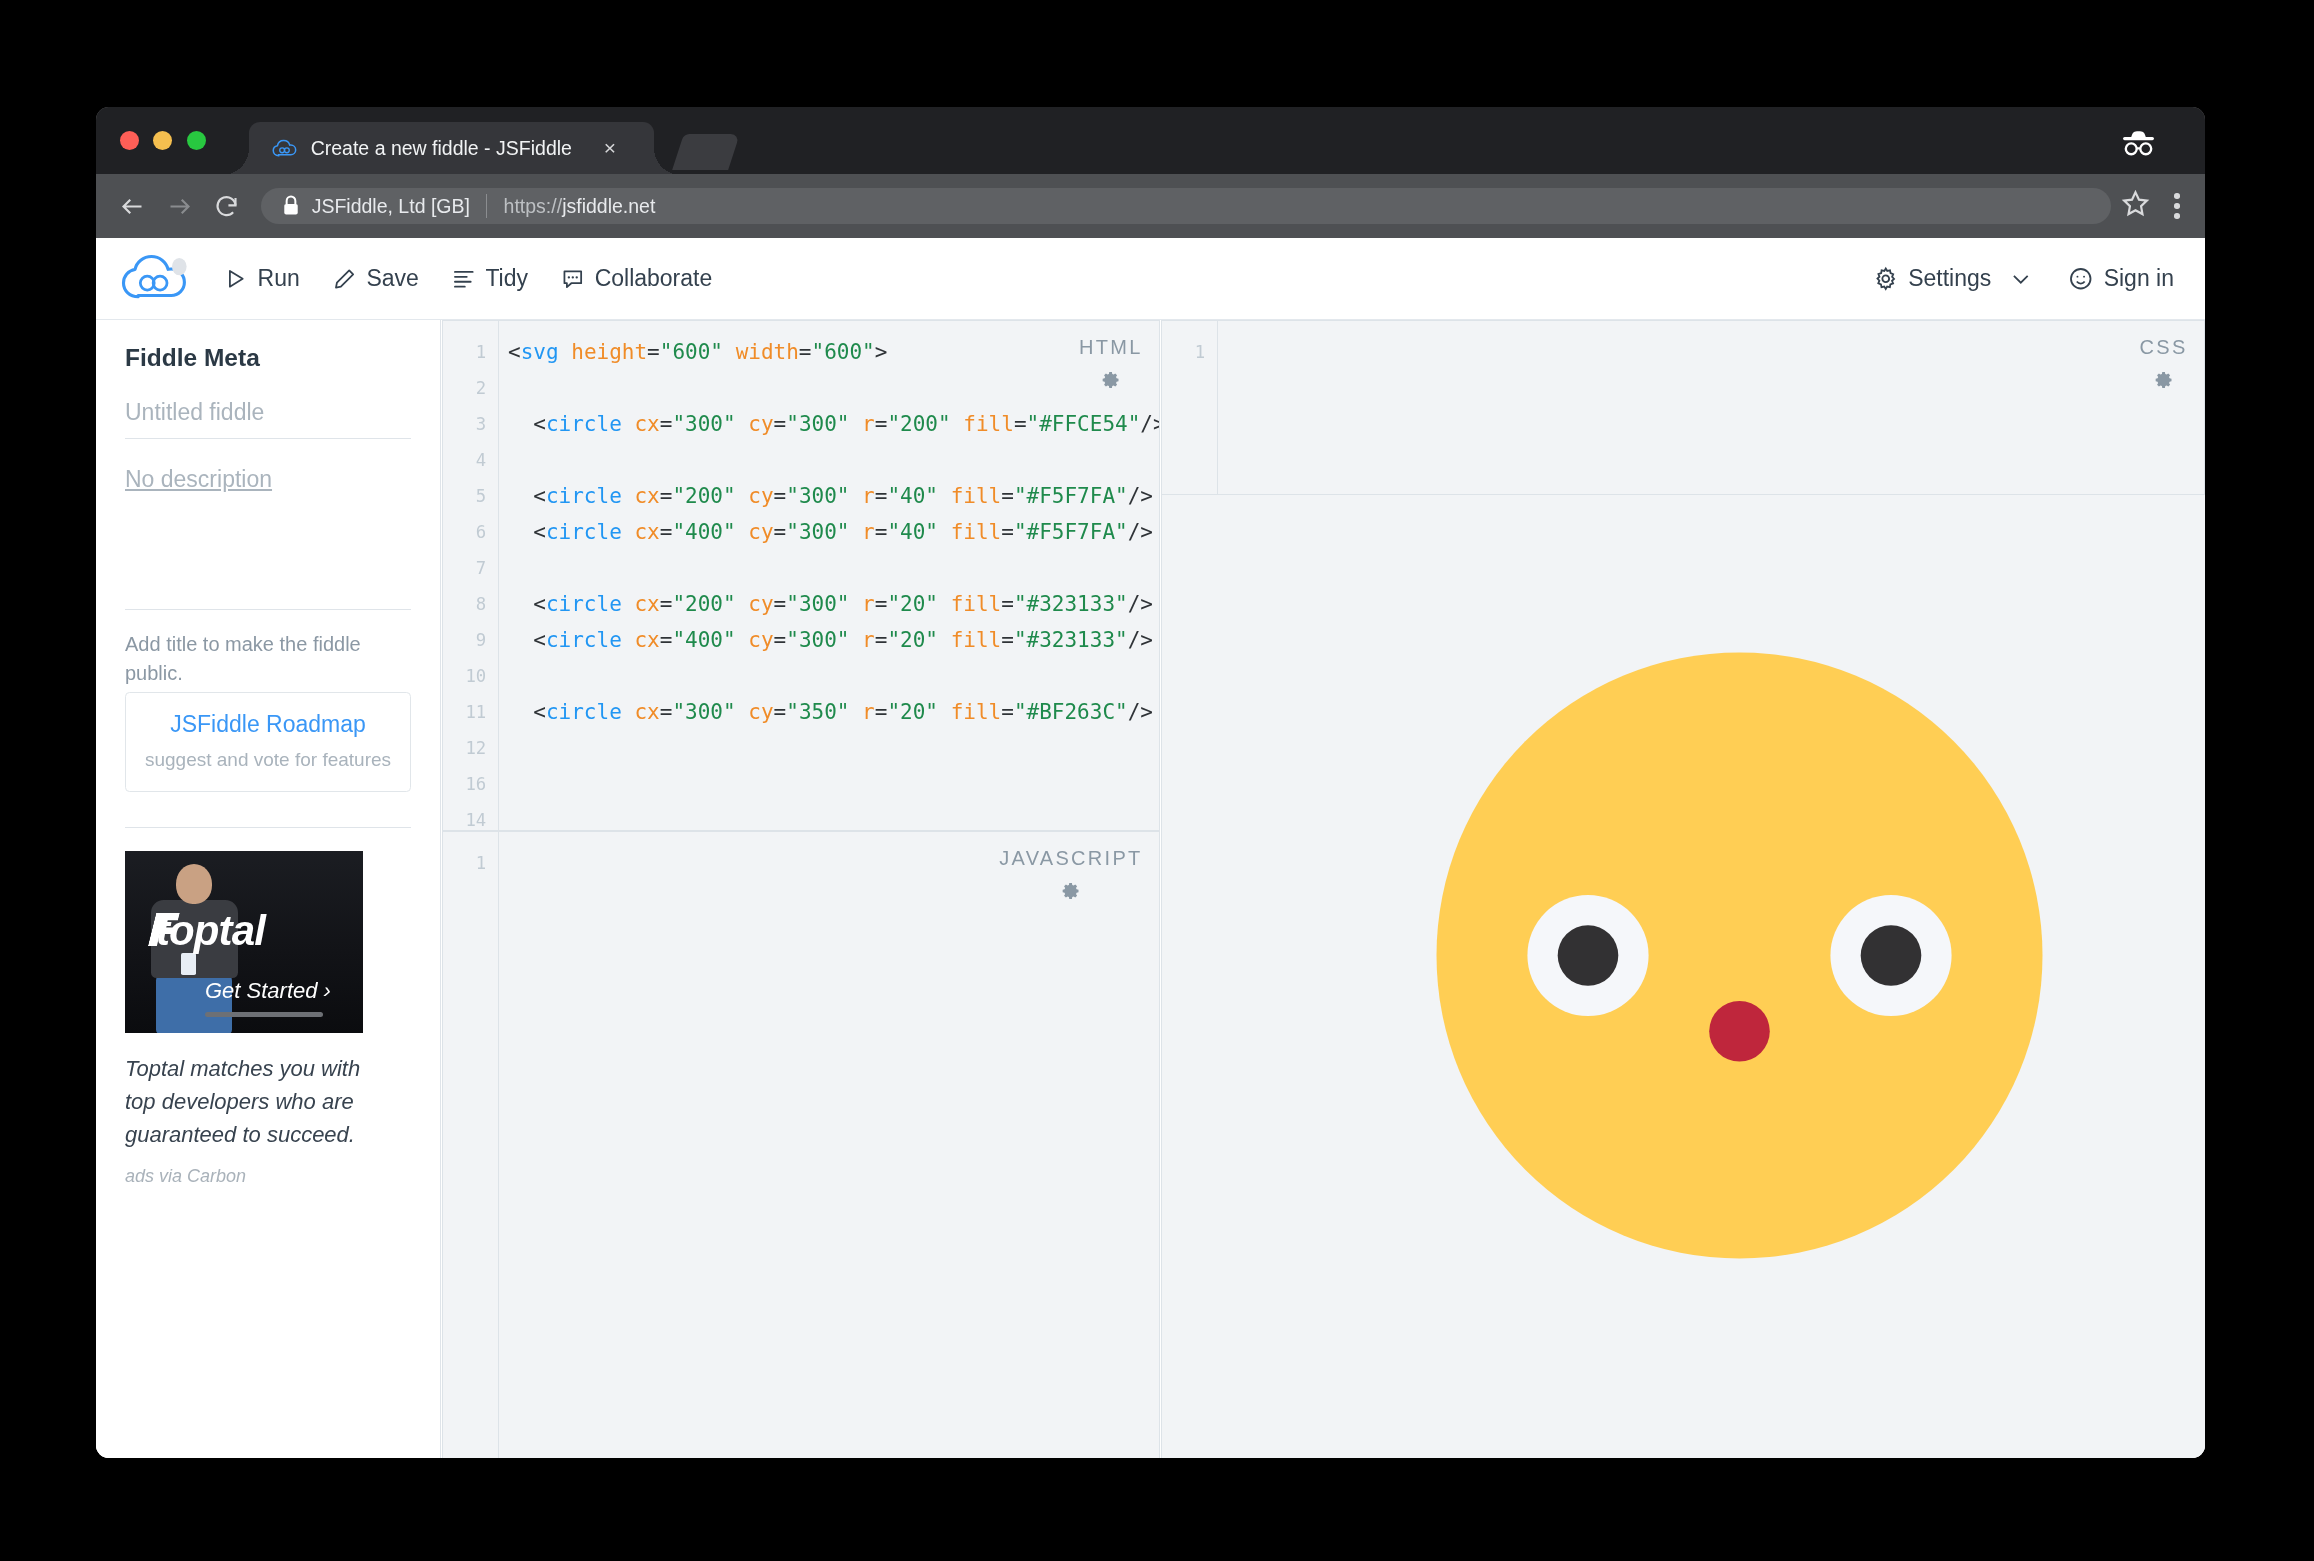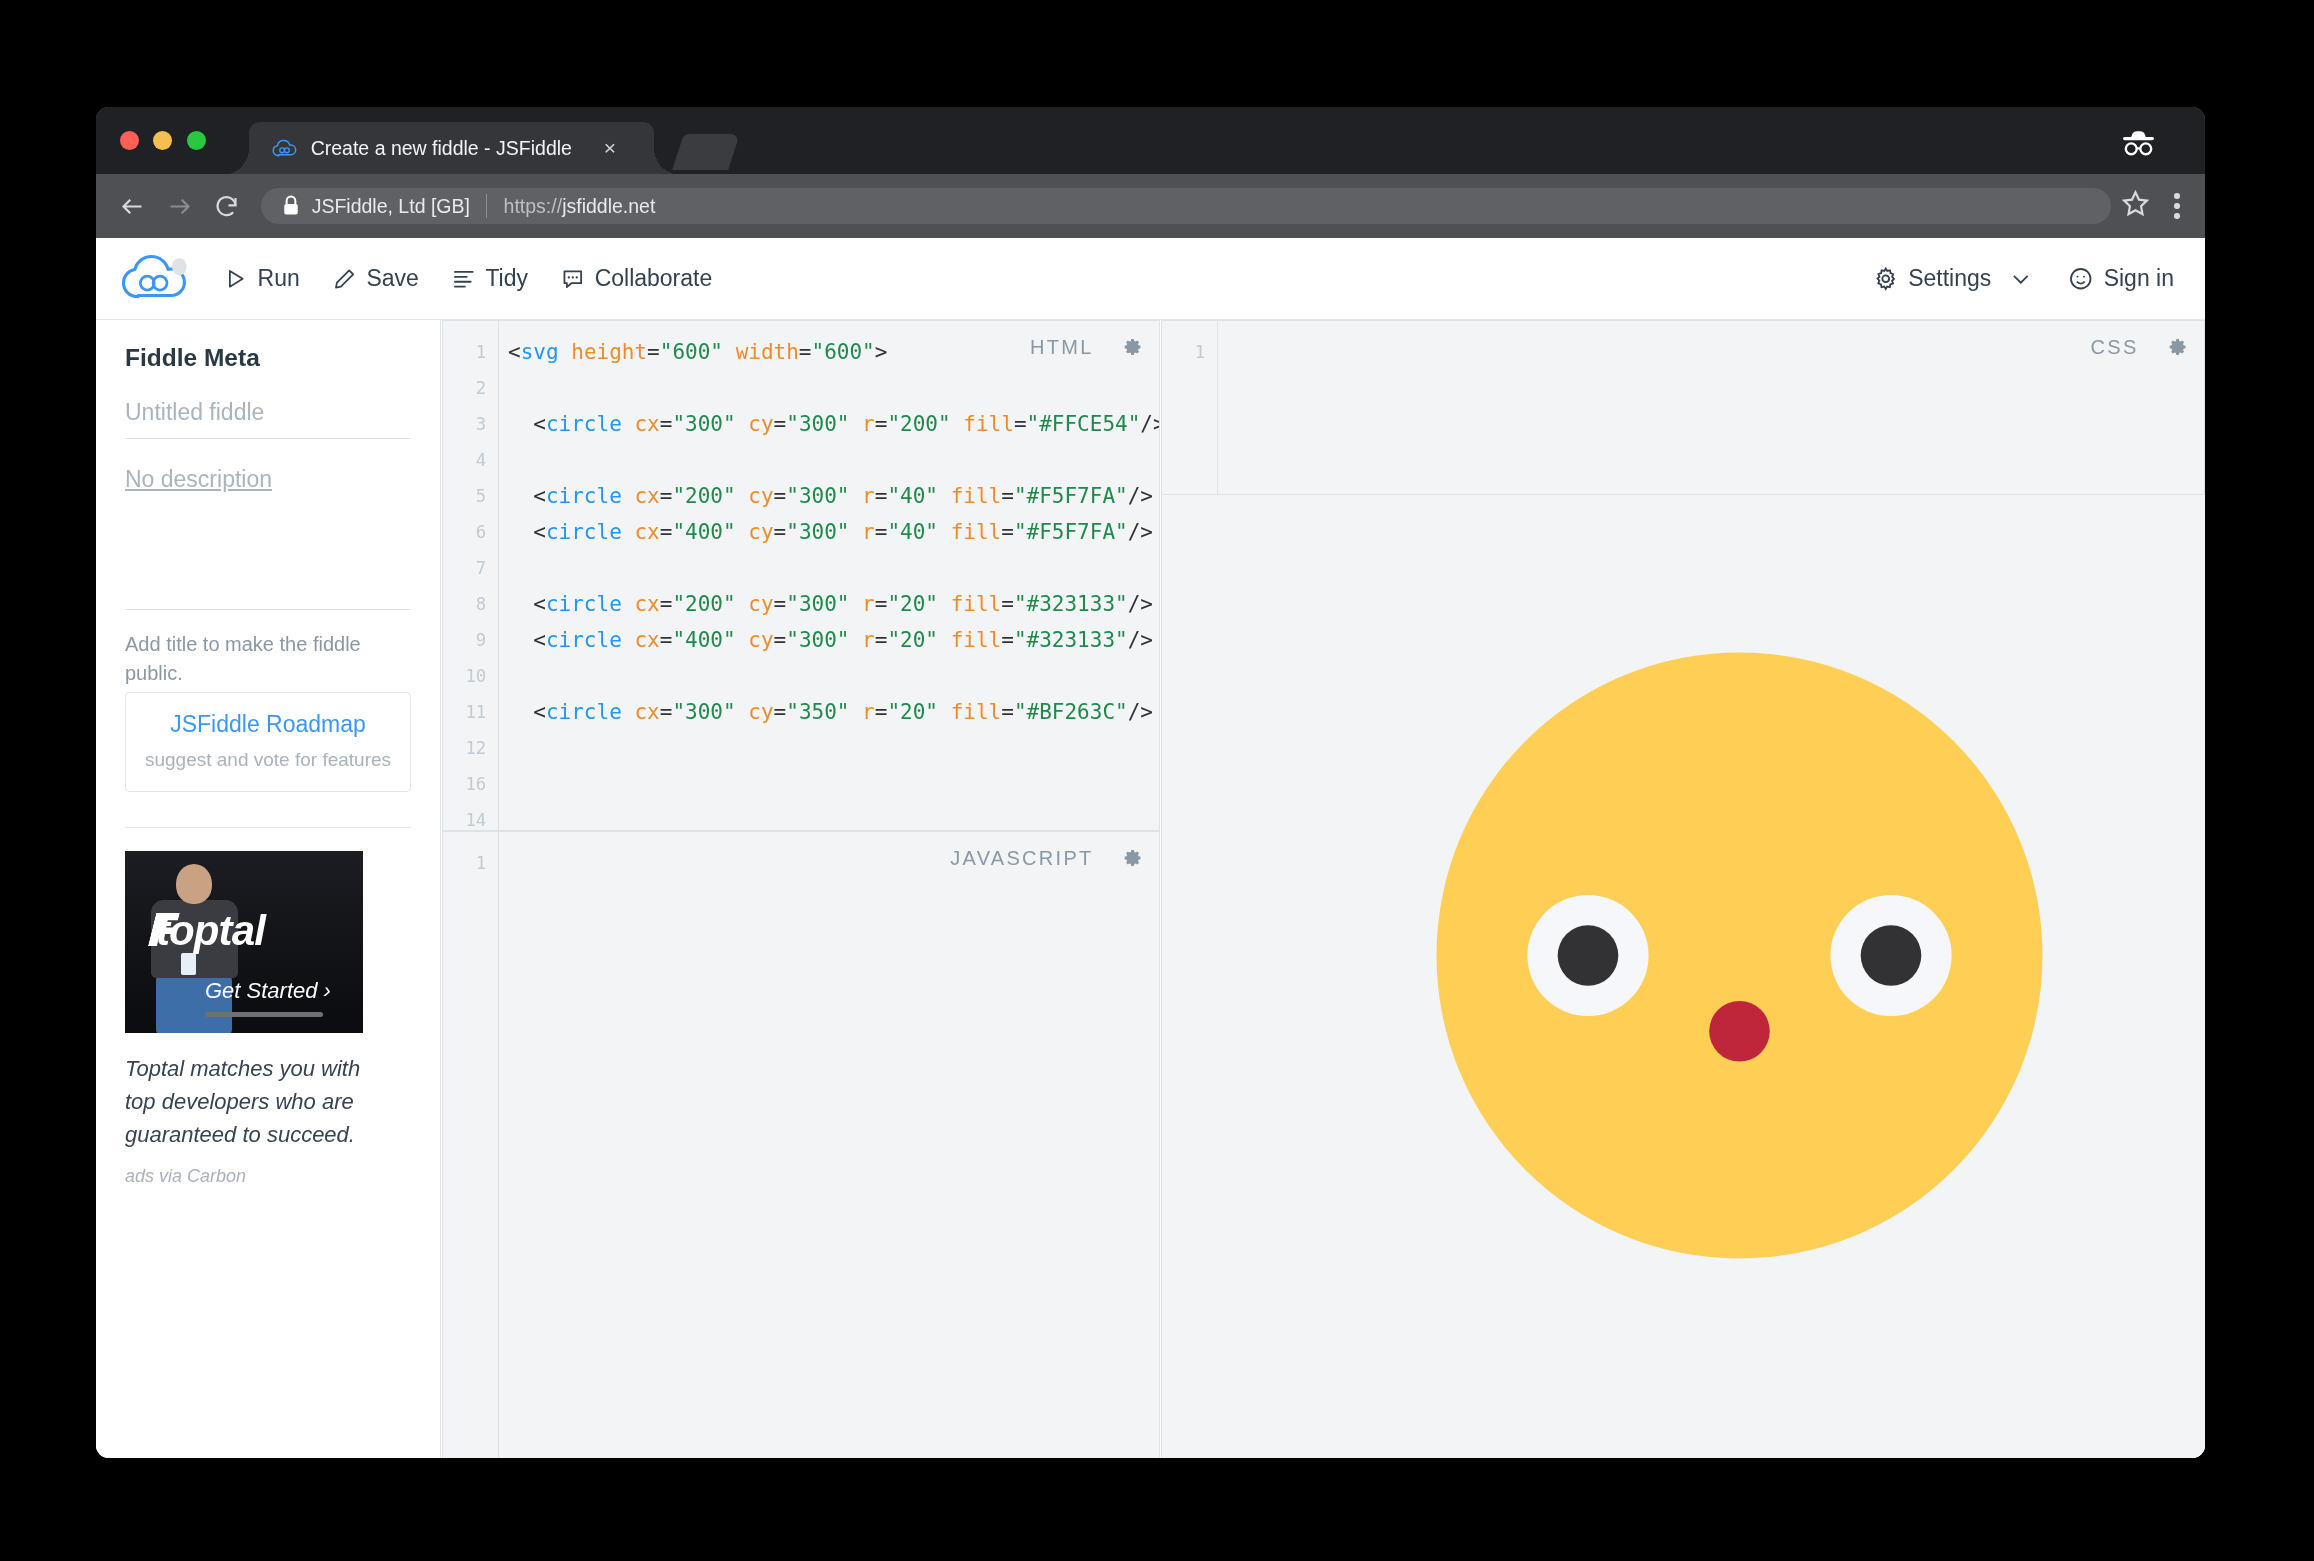--- a/index.html
+++ b/index.html
@@ -223,22 +223,22 @@
     font-size: 17.3px; line-height: 36px; text-align: right; padding-right: 11.8px;
   }
   .code {
     position: absolute; left: 56px; top: 12.7px; right: 0; bottom: 0;
     font-family: "DejaVu Sans Mono", monospace;
     font-size: 21px; line-height: 36px;
     white-space: pre; padding-left: 9px; color: #2f3337;
   }
   .panel-label {
     position: absolute; right: 16.4px; top: 14.5px;
-    display: flex; align-items: center; gap: 29px;
-    color: #8a98a4; font-size: 20px; letter-spacing: 2.3px;
+    display: flex; align-items: center; gap: 11px;
+    color: #8a98a4; font-size: 20px; letter-spacing: 2.3px; flex-direction: column;
   }
   .tok-tag { color: #2196f3; }
   .tok-attr { color: #f08c28; text-align: right; }
   .tok-str { color: #1f8a4c; }
   .tok-punc { color: #2f3337; }
 
   #editor-html { left: 346px; top: 0; width: 718px; height: 511px; }
   #editor-js   { left: 346px; top: 511px; width: 718px; height: 695px; }
   #editor-css  { left: 1065px; top: 0; width: 1044px; height: 175px; }
 

